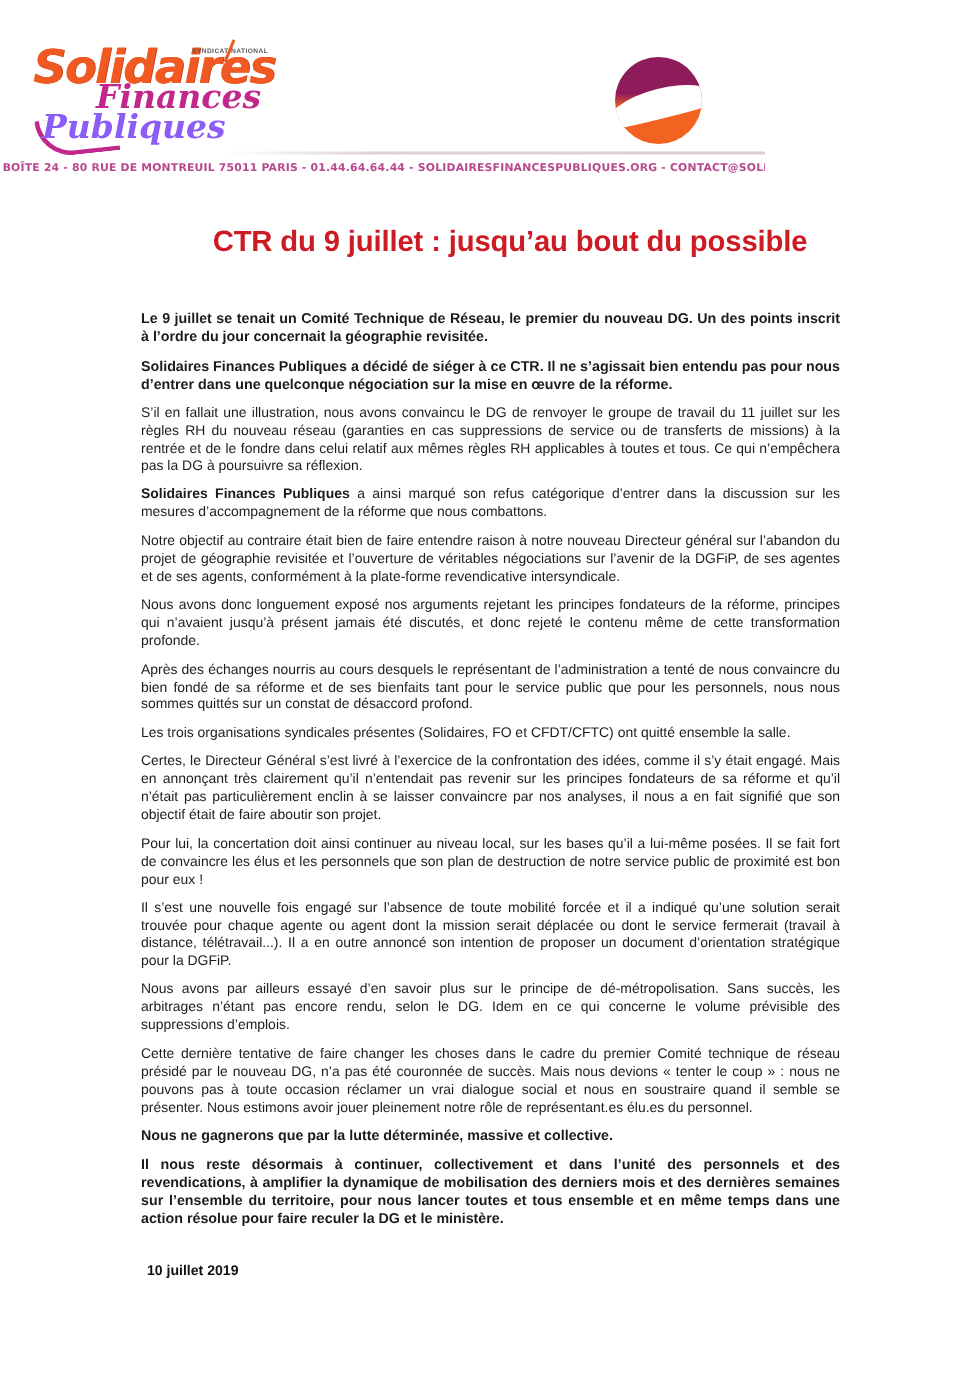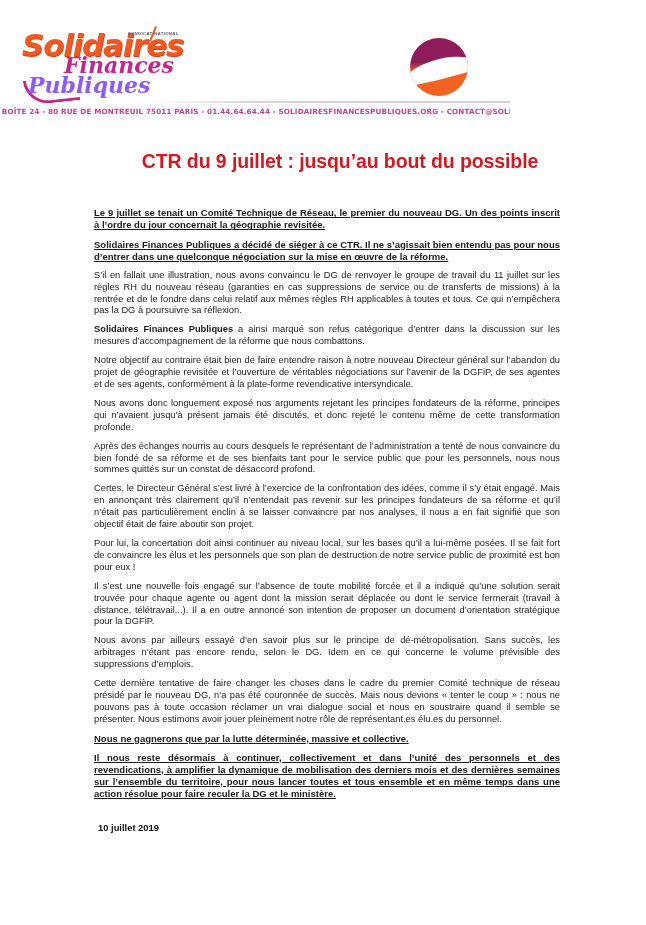--- a/index.html
+++ b/index.html
@@ -208,21 +208,20 @@
     font-size: 9.3px;
     line-height: 11.9px;
     text-align: justify;
     color: #1b1b1b;
     hyphens: none;
   }
   p.para.bold {
     font-weight: bold;
     font-size: 9.5px;
     line-height: 12.1px;
-    text-decoration: underline;
   }
   p.para .lead {
     font-weight: bold;
   }
   .date-line {
     margin-top: 22px;
     font-size: 9.4px;
     font-weight: bold;
     color: #111111;
   }
@@ -260,20 +259,21 @@
   <h1 class="doc-title">CTR du 9 juillet :  jusqu’au bout du possible</h1>
 
   <div class="body-col">
       <p class="para bold">Le 9 juillet se tenait un Comité Technique de Réseau, le premier du nouveau DG. Un des points inscrit à l’ordre du jour concernait la géographie revisitée.</p>
       <p class="para bold">Solidaires Finances Publiques a décidé de siéger à ce CTR. Il ne s’agissait bien entendu pas pour nous d’entrer dans une quelconque négociation sur la mise en œuvre de la réforme.</p>
       <p class="para">S’il en fallait une illustration, nous avons convaincu le DG de renvoyer le groupe de travail du 11 juillet sur les règles RH du nouveau réseau (garanties en cas suppressions de service ou de transferts de missions) à la rentrée et de le fondre dans celui relatif aux mêmes règles RH applicables à toutes et tous. Ce qui n’empêchera pas la DG à poursuivre sa réflexion.</p>
       <p class="para"><span class="lead">Solidaires Finances Publiques</span><span> a ainsi marqué son refus catégorique d’entrer dans la discussion sur les mesures d’accompagnement de la réforme que nous combattons.</span></p>
       <p class="para">Notre objectif au contraire était bien de faire entendre raison à notre nouveau Directeur général  sur l’abandon du projet de géographie revisitée et l’ouverture de véritables négociations sur l’avenir de la DGFiP, de ses agentes et de ses agents, conformément à la plate-forme revendicative intersyndicale.</p>
       <p class="para">Nous avons donc longuement exposé nos arguments rejetant les principes fondateurs de la réforme, principes qui n’avaient jusqu’à présent jamais été discutés, et donc rejeté le contenu même de cette transformation profonde.</p>
       <p class="para">Après des échanges nourris au cours desquels le représentant de l’administration a tenté de nous convaincre du bien fondé de sa réforme et de ses bienfaits tant pour le service public que pour les personnels, nous nous sommes quittés sur un constat de désaccord profond.</p>
+      <p class="para">Les trois organisations syndicales présentes (Solidaires, FO et CFDT/CFTC) ont quitté ensemble la salle.</p>
       <p class="para">Certes, le Directeur Général s’est livré à l’exercice de la confrontation des idées, comme il s’y était engagé. Mais en annonçant très clairement qu’il n’entendait pas revenir sur les principes fondateurs de sa réforme et qu’il n’était pas particulièrement enclin à se laisser convaincre par nos analyses, il nous a en fait signifié que son objectif était de faire aboutir son projet.</p>
       <p class="para">Pour lui, la concertation doit ainsi continuer au niveau local, sur les bases qu’il a lui-même posées. Il se fait fort de convaincre les élus et les personnels que son plan de destruction de notre service public de proximité est bon pour eux !</p>
       <p class="para">Il s’est une nouvelle fois engagé sur l’absence de toute mobilité forcée et il a indiqué qu’une solution serait trouvée pour chaque agente ou agent dont la mission serait déplacée ou dont le service fermerait (travail à distance, télétravail...). Il a en outre annoncé son intention de proposer un document d’orientation stratégique pour la DGFiP.</p>
       <p class="para">Nous avons par ailleurs essayé d’en savoir plus sur le principe de dé-métropolisation. Sans succès, les arbitrages n’étant pas encore rendu, selon le DG. Idem en ce qui concerne le volume prévisible des suppressions d’emplois.</p>
       <p class="para">Cette dernière tentative de faire changer les choses dans le cadre du premier Comité technique de réseau présidé par le nouveau DG, n’a pas été couronnée de succès. Mais nous devions « tenter le coup » : nous ne pouvons pas à toute occasion réclamer un vrai dialogue social et nous en soustraire quand il semble se présenter. Nous estimons avoir jouer pleinement notre rôle de représentant.es élu.es du personnel.</p>
       <p class="para bold">Nous ne gagnerons que par la lutte déterminée, massive et collective.</p>
       <p class="para bold">Il nous reste désormais à continuer, collectivement et dans l’unité des personnels et des revendications, à amplifier la dynamique de mobilisation des derniers mois et des dernières semaines sur l’ensemble du territoire, pour nous lancer toutes et tous ensemble et en même temps dans une action résolue pour faire reculer la DG et le ministère.</p>
     </div>
 
   <div class="date-line">10 juillet 2019</div>

